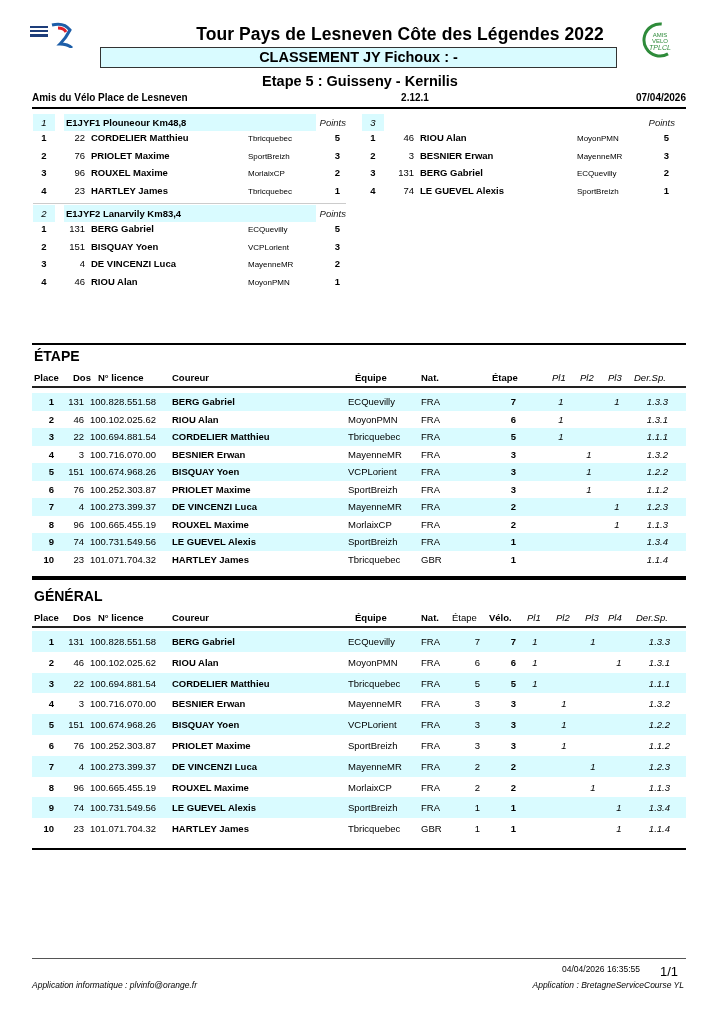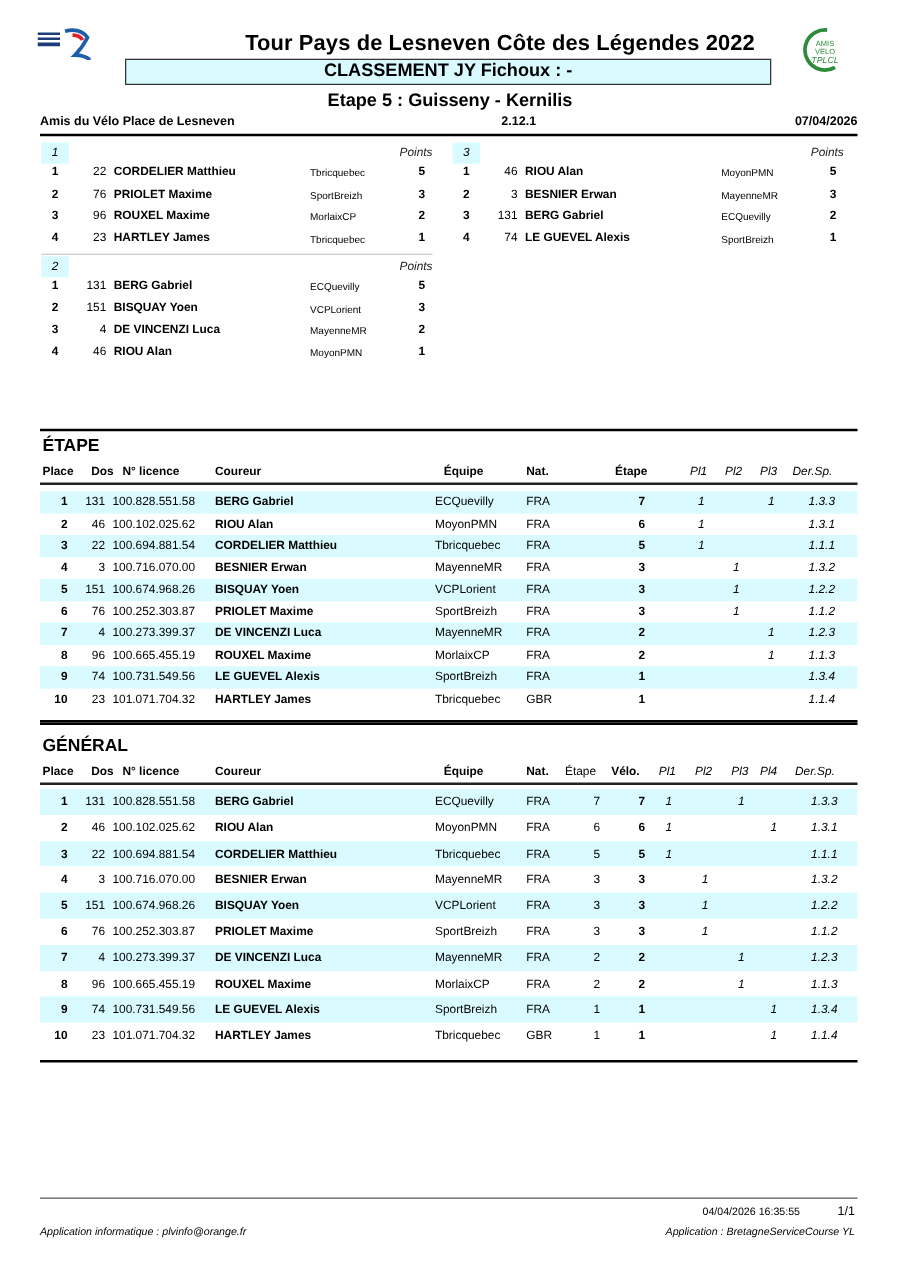--- a/index.html
+++ b/index.html
@@ -65,21 +65,21 @@
   .trow span { position: absolute; top: 3px; }
   .gen .trow { height: 20.8px; }
   .gen .trow span { top: 5px; }
   .it { font-style: italic; font-weight: normal; }
   .b { font-weight: bold; }
   .r { text-align: right; }
   .c { text-align: center; }
 
   .footer-rule { left: 32px; top: 958px; width: 654px; height: 1px; background: #555; }
   .footer-ts { left: 520px; top: 964px; width: 120px; text-align: right; font-size: 8.5px; }
-  .footer-page { left: 660px; top: 964px; width: 24px; text-align: right; font-size: 10px; }
+  .footer-page { left: 660px; top: 964px; width: 24px; text-align: left; font-size: 13px; }
   .footer-app { left: 32px; top: 980px; font-size: 8.5px; font-style: italic; }
   .footer-user { left: 420px; top: 980px; width: 264px; text-align: right; font-size: 8.5px; font-style: italic; }
 </style>
 </head>
 <body>
 
 <div class="abs logo-left">
   <svg width="46" height="26" viewBox="0 0 46 26">
     <rect x="0" y="4" width="18" height="2" fill="#1d3d7a"></rect>
     <rect x="0" y="8" width="18" height="2" fill="#1d3d7a"></rect>
@@ -101,20 +101,21 @@
 <div class="real-banner">CLASSEMENT  JY Fichoux : -</div>
 <div class="abs stage-title">Etape 5 : Guisseny - Kernilis</div>
 <div class="abs club">Amis du Vélo Place de Lesneven</div>
 <div class="abs version">2.12.1</div>
 <div class="abs date">07/04/2026</div>
 <div class="abs rule-top"></div>
 
 <div class="sprint" style="left:33px; top:112px;">
   <div class="sprint-head">
     <span class="sprint-num">1</span>
+    <span class="sprint-name">E1JYF1 Plouneour Km48,8</span>
     <span class="sprint-pts">Points</span>
   </div>
   <div class="sprint-row">
       <span class="sr-place">1</span>
       <span class="sr-dos">22</span>
       <span class="sr-name">CORDELIER Matthieu</span>
       <span class="sr-team">Tbricquebec</span>
       <span class="sr-pts">5</span>
     </div>
   <div class="sprint-row">
@@ -137,20 +138,21 @@
       <span class="sr-name">HARTLEY James</span>
       <span class="sr-team">Tbricquebec</span>
       <span class="sr-pts">1</span>
     </div>
 </div>
 
 <div class="sprint" style="left:33px; top:203px;">
   <div class="sprint-head">
     <span class="sprint-rule"></span>
     <span class="sprint-num">2</span>
+    <span class="sprint-name">E1JYF2 Lanarvily Km83,4</span>
     <span class="sprint-pts">Points</span>
   </div>
   <div class="sprint-row">
       <span class="sr-place">1</span>
       <span class="sr-dos">131</span>
       <span class="sr-name">BERG Gabriel</span>
       <span class="sr-team">ECQuevilly</span>
       <span class="sr-pts">5</span>
     </div>
   <div class="sprint-row">

